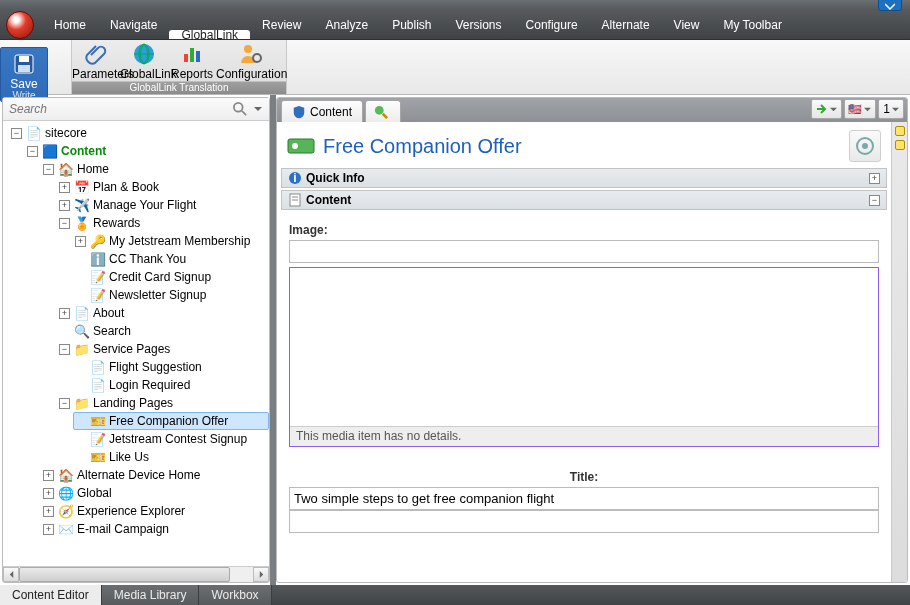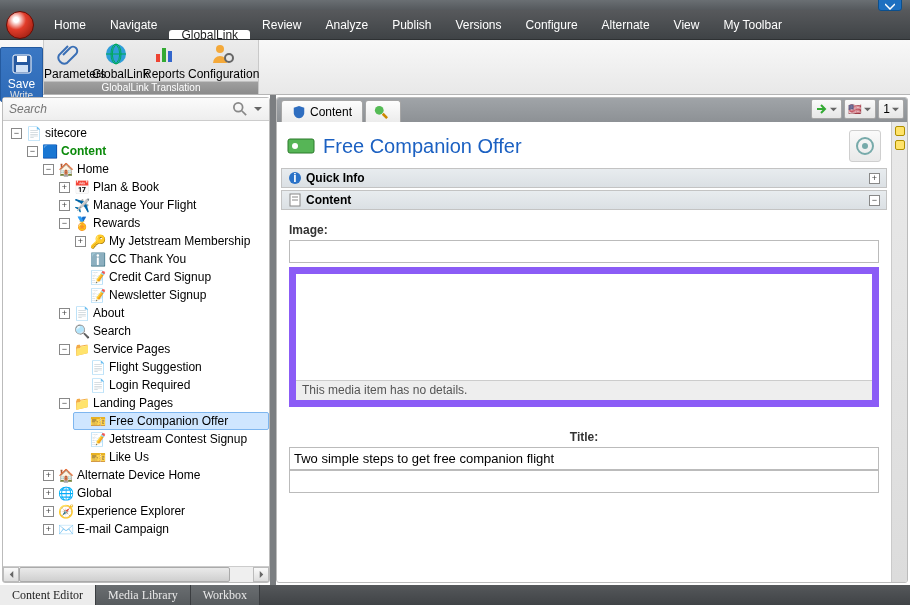--- a/index.html
+++ b/index.html
@@ -67,26 +67,26 @@
 .title-row .gear { margin-left:auto; width:32px; height:32px; border:1px solid #cfcfcf; border-radius:3px; background:linear-gradient(#fafafa,#e9e9e9); display:flex;align-items:center;justify-content:center; cursor:pointer;}
 .section-head { background:linear-gradient(#e8ecef,#dbe0e4); border:1px solid #c3c3c3; height:20px; display:flex; align-items:center; padding:0 6px; margin: 0 4px 2px 4px; }
 .section-head .sico { width:14px;height:14px;margin-right:4px; }
 .section-head .sarrow { margin-left:auto; width:11px;height:11px; border:1px solid #888; font-size:9px; line-height:9px; text-align:center; background:#fff; color:#444;}
 .section-body { padding: 6px 12px 10px 12px; }
 .linkbar { color:#1c61c2; padding-bottom:4px; }
 .linkbar a { color:#1c61c2; text-decoration:none; cursor:pointer; }
 .linkbar .sep { color:#666; margin:0 4px; }
 .field-label { font-weight:bold; color:#333; padding:5px 0 3px; }
 .input-box { width:100%; border:1px solid #bbb; padding:3px 4px; font-size:13px; }
-.media-box { width:100%; height:140px; border:7px solid #8b5cf6; position:relative; background:#fff; }
+.media-box { width:100%; height:180px; border:1px solid #8b5cf6; position:relative; background:#fff; }
 .media-box .footer { position:absolute; left:0; right:0; bottom:0; height:20px; background:#eeeeee; border-top:1px solid #ccc; padding:2px 6px; color:#555; }
 
 
 .bottombar { position:absolute; left:0; right:0; bottom:0; height:20px; background:linear-gradient(#55585b,#404346); display:flex; align-items:stretch; }
-.btab { padding:0 12px; display:flex; align-items:center; color:#eaeaea; cursor:pointer; background:linear-gradient(#6a6e71,#575b5e); border-right:1px solid #3a3d40;font-family:Liberation Serif, serif;}
+.btab { padding:0 12px; display:flex; align-items:center; color:#eaeaea; cursor:pointer; background:linear-gradient(#6a6e71,#575b5e); border-right:1px solid #3a3d40;}
 .btab.active { background:#ececec; color:#222; }
 
 
 svg { display:block; }
 </style>
 </head>
 <body>
 
 <div class="topstrip">
   <div class="min-btn">
@@ -105,21 +105,21 @@
   <div class="menuitem">Analyze</div>
   <div class="menuitem">Publish</div>
   <div class="menuitem">Versions</div>
   <div class="menuitem">Configure</div>
   <div class="menuitem">Alternate</div>
   <div class="menuitem">View</div>
   <div class="menuitem">My Toolbar</div>
 </div>
 
 <div class="ribbon">
-  <div class="rib-group" style="width:44px;">
+  <div class="rib-group" style="width:72px;">
     <div class="rib-btns">
       <div class="rib-btn save">
         <div class="ico">
           <svg width="24" height="24" viewBox="0 0 24 24">
               <rect x="3" y="3" width="18" height="18" rx="2" fill="#2659a0" stroke="#fff"></rect>
               <rect x="7" y="4" width="10" height="6" fill="#fff"></rect>
               <rect x="6" y="13" width="12" height="7" fill="#cfe0f5"></rect>
             </svg>
         </div>
         <div>Save</div>

